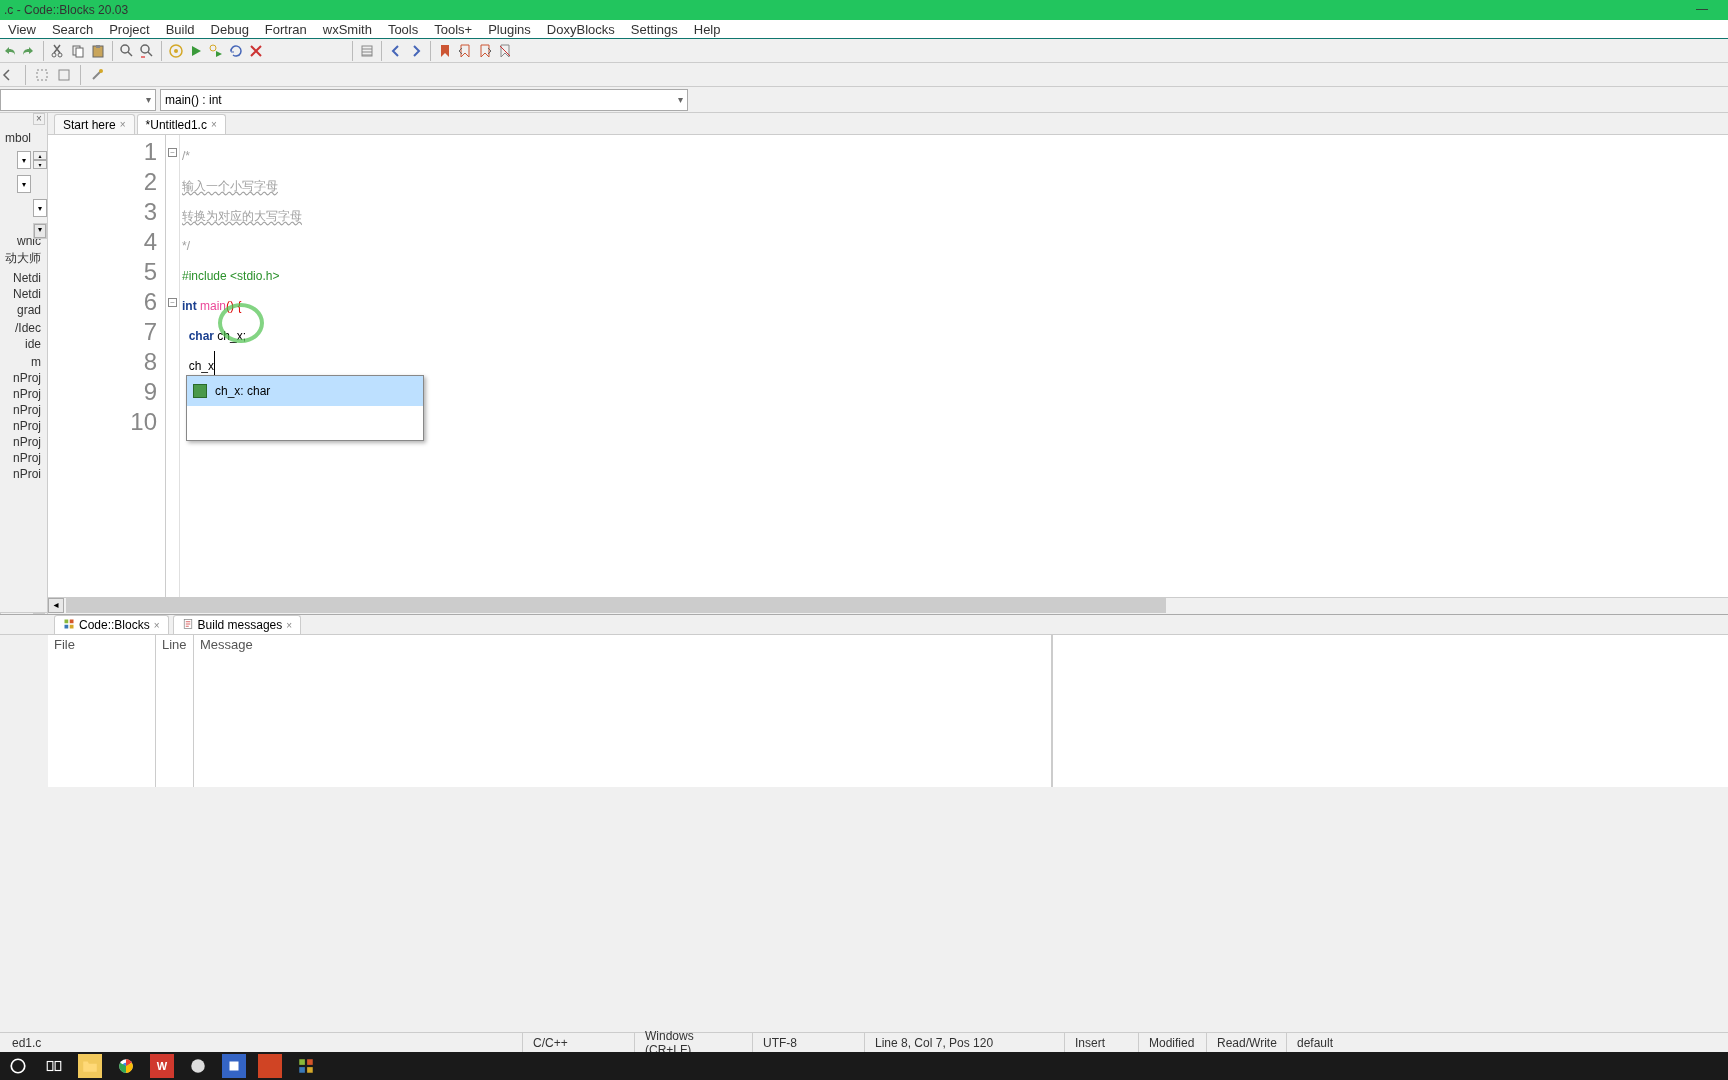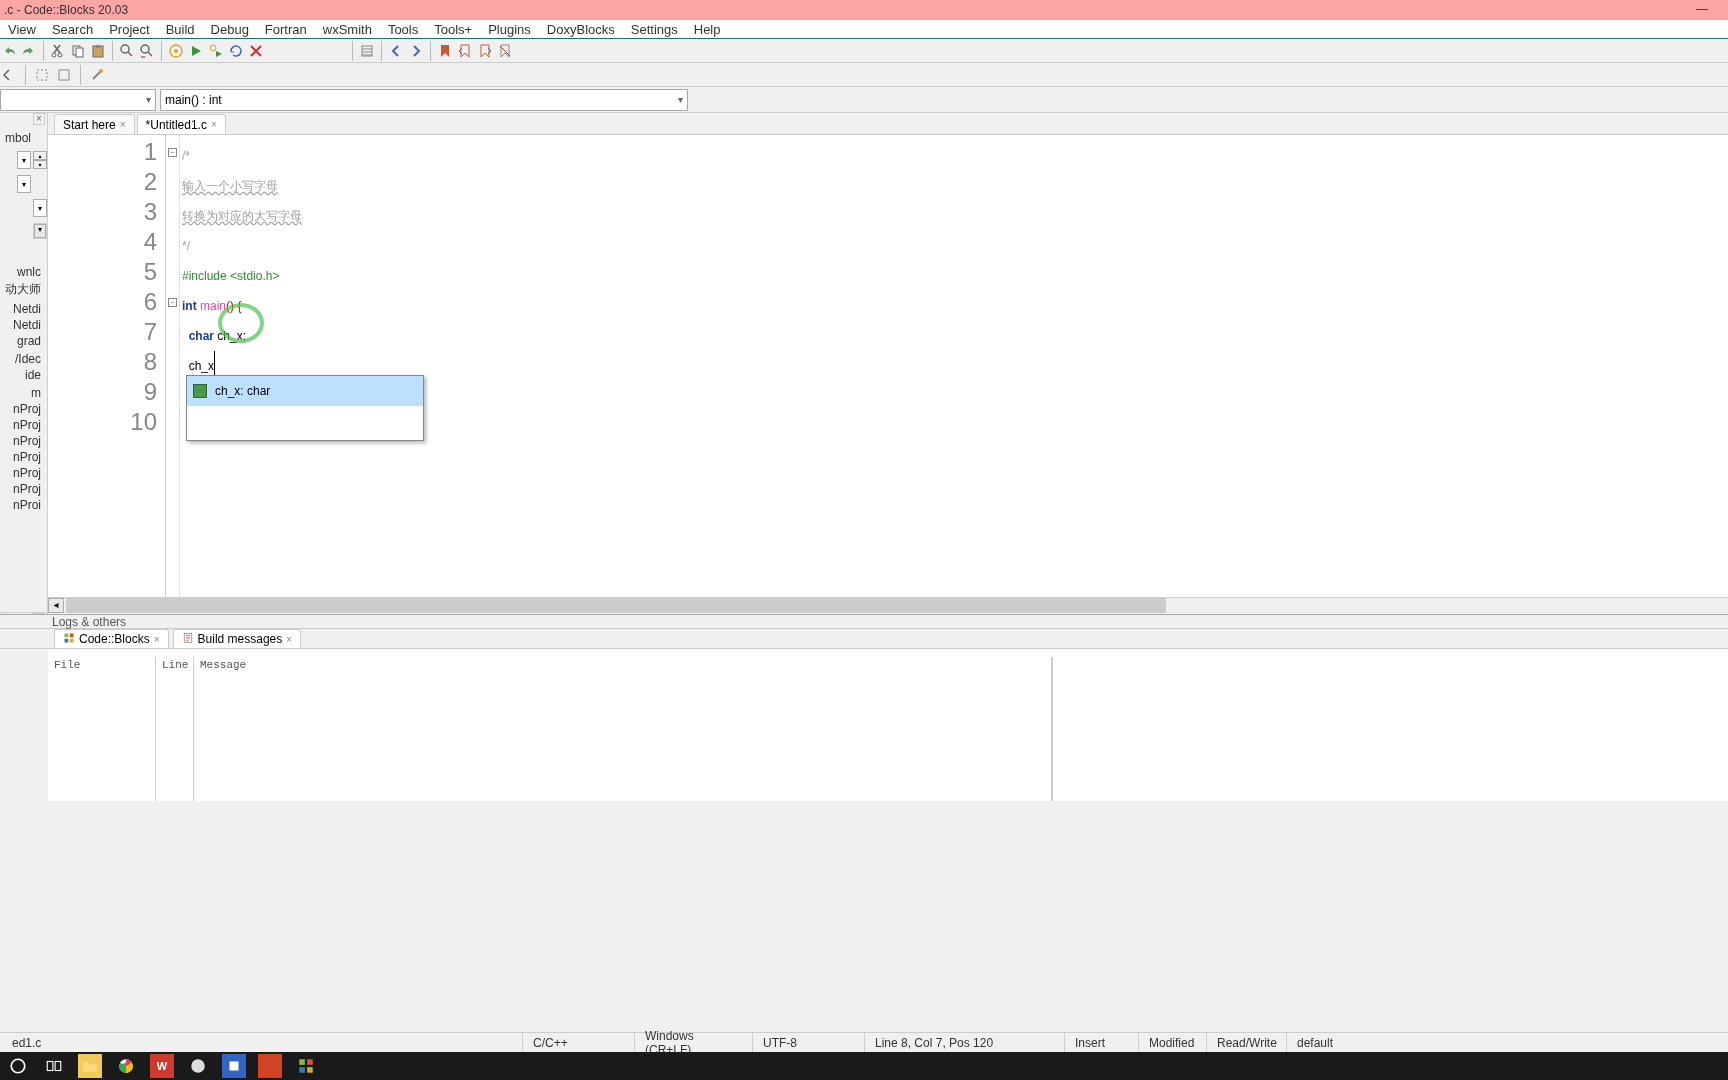--- a/index.html
+++ b/index.html
@@ -1,19 +1,19 @@
 <!DOCTYPE html>
 <html><head>
 <meta charset="utf-8">
 <style>
 * { margin: 0; padding: 0; box-sizing: border-box; font-family: "Segoe UI", Tahoma, sans-serif; font-size: 12px; }
 body { width: 1728px; height: 1080px; background: #f0f0f0; overflow: hidden; position: relative; }
 
 
-.title-bar { height: 20px; background: #fca5a5; display: flex; align-items: center; padding-left: 4px; }
+.title-bar { height: 20px; background: #22c55e; display: flex; align-items: center; padding-left: 4px; }
 .title-bar span { font-size: 12px; color: #333; }
 .minimize-btn { position: absolute; right: 20px; top: 2px; font-size: 16px; color: #333; }
 
 
 .menu-bar { height: 19px; background: #fff; display: flex; align-items: center; padding-left: 0; gap: 0; border-bottom: 1px solid #0f766e; }
 .menu-bar .menu-item { padding: 2px 8px; font-size: 13px; color: #333; cursor: pointer; }
 
 
 .toolbar-row { height: 24px; background: #f0f0f0; border-bottom: 1px solid #ccc; display: flex; align-items: center; gap: 2px; padding-left: 0; }
 .tb-btn { width: 18px; height: 18px; display: inline-flex; align-items: center; justify-content: center; border: 1px solid transparent; cursor: pointer; }
@@ -30,21 +30,21 @@
 
 
 .main-area { display: flex; height: 500px; }
 .left-panel { width: 48px; background: #f0f0f0; border-right: 1px solid #ccc; position: relative; }
 .left-panel-title { position: absolute; top: 18px; right: 16px; font-size: 12px; color: #333; }
 .close-x { position: absolute; top: 0; right: 2px; font-size: 10px; color: #666; background: #f0f0f0; border: 1px solid #ccc; width: 12px; height: 12px; text-align: center; line-height: 10px; cursor: pointer; }
 .left-dropdown { width: 14px; height: 18px; border: 1px solid #aaa; background: #fff; position: absolute; right: 16px; display: flex; align-items: center; justify-content: center; }
 .left-updown { width: 14px; height: 18px; position: absolute; right: 0; display: flex; flex-direction: column; }
 .left-updown div { flex: 1; border: 1px solid #aaa; background: #f0f0f0; font-size: 6px; text-align: center; }
 
-.tree-area { position: absolute; top: 220px; left: 0; right: 4px; height: 380px; overflow: hidden; margin-top: 31px; }
+.tree-area { position: absolute; top: 220px; left: 0; right: 4px; height: 380px; overflow: hidden; }
 .tree-item { font-size: 12px; color: #333; padding: 1px 0; white-space: nowrap; text-align: right; padding-right: 2px; }
 
 .scroll-track-v { position: absolute; right: 0; top: 210px; bottom: 0; width: 14px; background: #f0f0f0; border: 1px solid #ccc; }
 .scroll-btn-v { width: 12px; height: 14px; background: #e8e8e8; border: 1px solid #aaa; font-size: 8px; text-align: center; }
 
 
 .editor-area { flex: 1; background: #fff; display: flex; flex-direction: column; }
 .tab-bar { height: 22px; background: #f0f0f0; display: flex; align-items: flex-end; border-bottom: 1px solid #ccc; padding-left: 6px; }
 .tab { height: 20px; padding: 2px 8px; background: #f8f8f8; border: 1px solid #ccc; border-bottom: none; margin-right: 2px; font-size: 12px; display: flex; align-items: center; gap: 4px; border-radius: 3px 3px 0 0; }
 .tab.active { background: #fff; }
@@ -77,21 +77,21 @@
 .hscroll { height: 16px; background: #f0f0f0; border-top: 1px solid #ccc; display: flex; }
 .hscroll .arrow { width: 16px; background: #e8e8e8; border: 1px solid #aaa; font-size: 10px; text-align: center; }
 .hscroll .thumb { width: 1100px; margin-left: 2px; background: #ccc; }
 
 
 .logs-panel { border-top: 1px solid #aaa; background: #f0f0f0; }
 .logs-title { height: 14px; font-size: 10px; color: #555; padding-left: 4px; border-bottom: 1px solid #ccc; }
 .logs-tabs { height: 20px; display: flex; padding-left: 54px; background: #f0f0f0; border-bottom: 1px solid #ccc; }
 .log-tab { padding: 2px 8px; border: 1px solid #ccc; background: #fff; border-radius: 3px 3px 0 0; border-bottom: none; margin-right: 4px; display: flex; align-items: center; gap: 4px; font-size: 12px; }
 .logs-body { height: 152px; background: #fff; margin-left: 48px; display: flex; }
-.logs-col { border-right: 1px solid #ccc; font-size: 11px; color: #555; padding: 2px 6px; font-family: Liberation Mono, monospace; margin-top: 8px; }
+.logs-col { border-right: 1px solid #ccc; font-size: 13px; color: #555; padding: 2px 6px; font-family: Liberation Sans, sans-serif; }
 .logs-col.file { width: 108px; }
 .logs-col.line { width: 38px; }
 .logs-col.msg { flex: 1; }
 .logs-col.right { width: 676px; border-right: none; border-left: 1px solid #ccc; }
 
 
 .status-bar { position: absolute; bottom: 28px; left: 0; right: 0; height: 20px; background: #f0f0f0; border-top: 1px solid #ccc; display: flex; align-items: center; font-size: 13px; color: #333; }
 .status-cell { padding: 0 10px; border-right: 1px solid #ccc; height: 100%; display: flex; align-items: center; }
 .status-cell.file { width: 523px; padding-left: 12px; border-right: 1px solid #ccc; }
 
@@ -394,21 +394,20 @@
     </div>
   </div>
 </div>
 
 <div class="left-narrow">
   <div class="close-x2">×</div>
   <div style="position:absolute;bottom:2px;left:2px;font-size:12px">c</div>
 </div>
 
 <div class="logs-panel" style="position:absolute;left:0;right:0;top:614px;">
-  <div class="logs-title" style="padding-left:52px"><span>Logs &amp; others</span></div>
   <div class="logs-tabs" id="logs-tabs">
       <div class="log-tab">
         <span><svg width="12" height="12" viewBox="0 0 16 16">
             <rect x="2" y="2" width="5" height="5" fill="#8ab83a"></rect>
             <rect x="9" y="2" width="5" height="5" fill="#d4552a"></rect>
             <rect x="2" y="9" width="5" height="5" fill="#3a78b8"></rect>
             <rect x="9" y="9" width="5" height="5" fill="#d4a82a"></rect>
           </svg></span>
         <span>Code::Blocks</span>
         <span class="tab-close">×</span>

